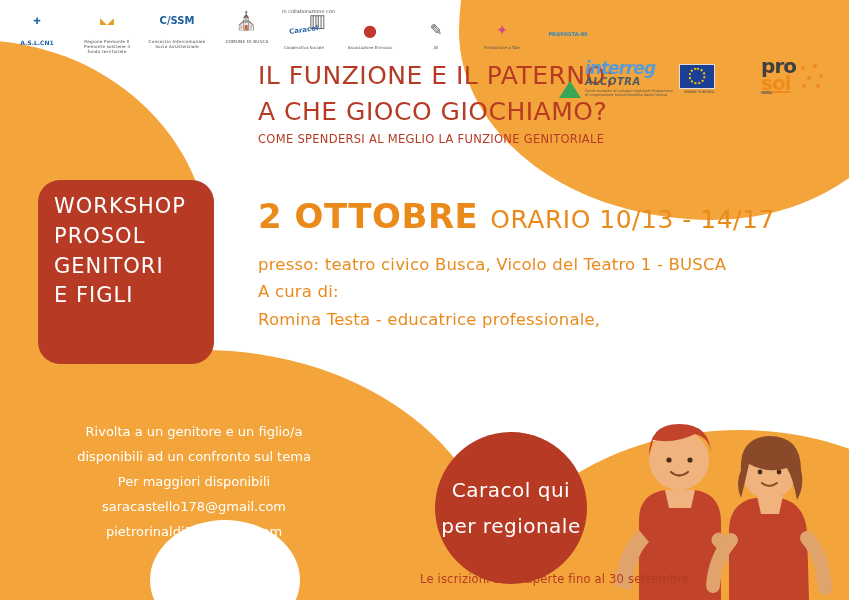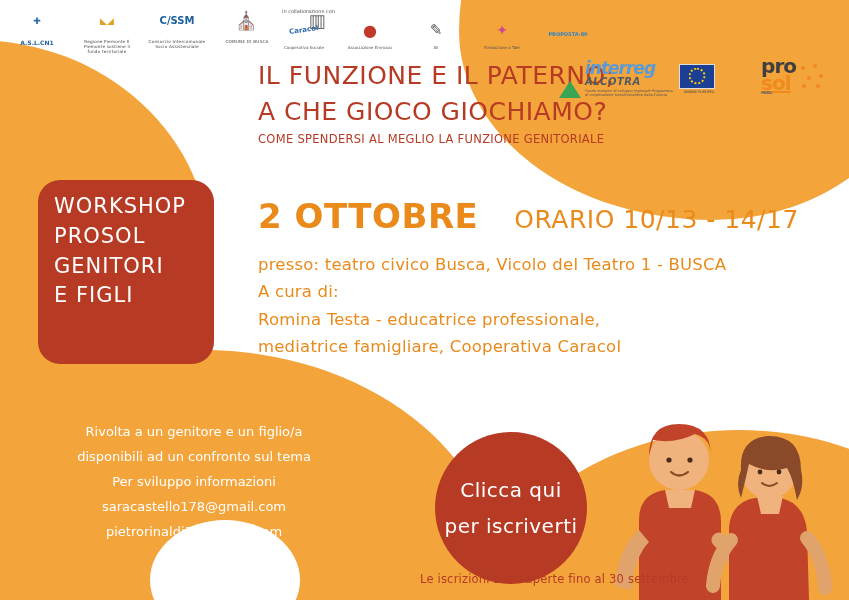--- a/index.html
+++ b/index.html
@@ -200,21 +200,21 @@
   }
 
   .date-row{
     position:absolute;left:258px;top:196px;z-index:5;
     display:flex;align-items:baseline;gap:12px;
   }
   .date-main{
     color:#e98a1b;font-size:34px;font-weight:bold;letter-spacing:.5px;
   }
   .date-time{
-    color:#e98a1b;font-size:25px;letter-spacing:.5px;margin-left:24px;
+    color:#e98a1b;font-size:25px;letter-spacing:.5px;
   }
 
   .info-block{
     position:absolute;left:258px;top:252px;z-index:5;
     color:#e98a1b;
     font-size:16.5px;
     line-height:1.62;
     letter-spacing:.2px;
   }
 
@@ -354,34 +354,33 @@
   <div class="date-row">
     <div class="date-main">2 OTTOBRE</div>
     <div class="date-time">ORARIO 10/13 - 14/17</div>
   </div>
 
   <div class="info-block">
     <div>presso: teatro civico Busca, Vicolo del Teatro 1 - BUSCA</div>
     <div>A cura di:</div>
     <div class="sep"></div>
     <div>Romina Testa - educatrice professionale,</div>
-    <div>mediatrice famigliare, Cooperativa Caracol</div>
   </div>
 
   <div class="bottom-left">
     <div>Rivolta a un genitore e un figlio/a</div>
     <div>disponibili ad un confronto sul tema</div>
-    <div>Per sviluppo informazioni</div>
+    <div>Per maggiori disponibili</div>
     <div>saracastello178@gmail.com</div>
     <div>pietrorinaldi18@gmail.com</div>
   </div>
 
   <div class="cta-circle">
-    <span>Clicca qui</span>
-    <span>per iscriverti</span>
+    <span>Caracol qui</span>
+    <span>per regionale</span>
   </div>
 
   <div class="deadline">Le iscrizioni sono aperte fino al 30 settembre</div>
 
   <svg class="people" viewBox="0 0 260 210">
 
     <g>
       <path d="M60,210 L60,130 Q60,104 86,100 L116,100 Q142,104 142,132 L142,210 Z" fill="#c0432a"></path>
       <path d="M60,140 Q38,160 36,196 L52,200 Q56,166 70,152 Z" fill="#e0a36b"></path>
       <circle cx="100" cy="70" r="30" fill="#f0b37e"></circle>

